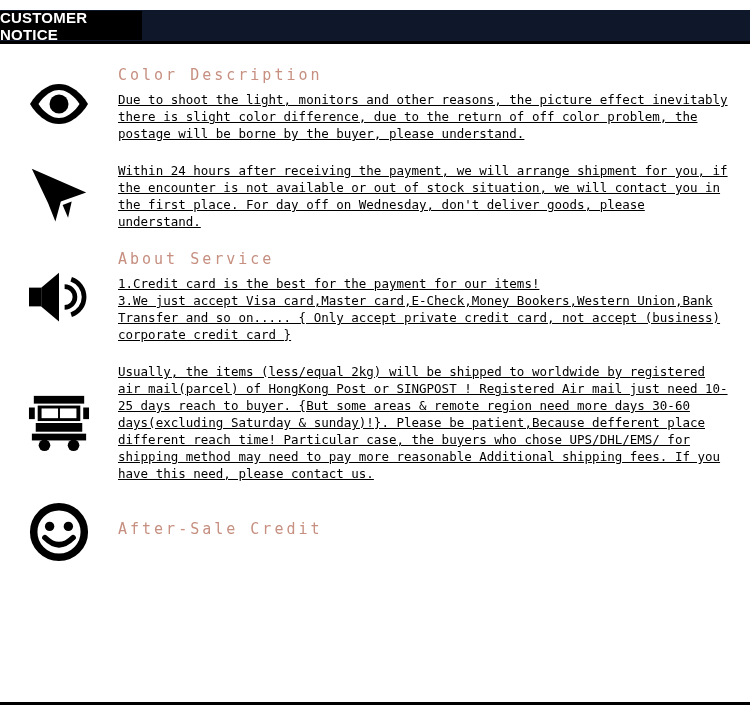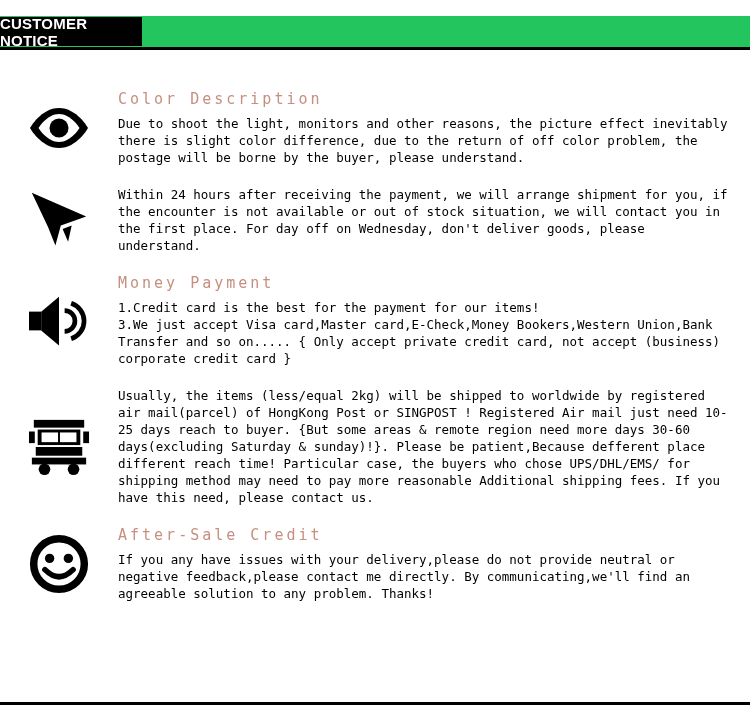--- a/index.html
+++ b/index.html
@@ -8,44 +8,44 @@
     width: 750px;
     height: 705px;
     background: #ffffff;
     overflow: hidden;
     box-sizing: border-box;
     display: flex;
     flex-direction: column;
     font-family: "DejaVu Sans Mono", "Liberation Mono", monospace;
   }
   .banner-strip {
-    margin-top: 16px;
+    margin-top: 10px;
     height: 31px;
-    background: #22c55e;
+    background: #0f172a;
     border-bottom: 3px solid #000000;
     position: relative;
     flex: 0 0 auto;
   }
   .banner-label {
     position: absolute;
     left: 0; top: 1px;
     width: 142px; height: 29px;
     background: #000000;
     color: #ffffff;
     display: flex;
     align-items: center;
     justify-content: center;
     font-family: "Liberation Sans", sans-serif;
     font-weight: bold;
     font-size: 15px;
     letter-spacing: 0.2px;
   }
   .content {
     flex: 1 1 auto;
-    padding-top: 40px;
+    padding-top: 22px;
   }
   .section {
     display: flex;
     align-items: center;
     margin-bottom: 20px;
   }
   .icon-cell {
     flex: 0 0 118px;
     display: flex;
     align-items: center;
@@ -60,20 +60,21 @@
     color: #c68f80;
     font-size: 15px;
     font-weight: normal;
     letter-spacing: 3px;
   }
   .section p {
     margin: 0;
     font-size: 12.5px;
     line-height: 17px;
     color: #000000;
+    text-decoration: underline;
   }
   .bottom-line {
     flex: 0 0 auto;
     height: 3px;
     background: #000000;
   }
   svg { display: block; }
 </style>
 </head>
 <body>
@@ -117,21 +118,21 @@
     <div class="section">
       <div class="icon-cell">
         <svg viewBox="0 0 64 54" width="60" height="52">
           <rect x="0" y="17" width="13" height="20" fill="#000"></rect>
           <polygon points="13,17 32,1 32,53 13,37" fill="#000"></polygon>
           <path d="M38 16 a11 11 0 0 1 0 22" fill="none" stroke="#000" stroke-width="5"></path>
           <path d="M45 8 a20 20 0 0 1 0 38" fill="none" stroke="#000" stroke-width="5"></path>
         </svg>
       </div>
       <div class="text-cell">
-        <h2 class="section-heading">Money Payment</h2>
+        <h2 class="section-heading">About Service</h2>
         <p>1.Credit card is the best for the payment for our items!</p>
         <p>3.We just accept Visa card,Master card,E-Check,Money Bookers,Western Union,Bank Transfer and so on..... { Only accept private credit card, not accept (business) corporate credit card }</p>
       </div>
     </div>
 
     <div class="section">
       <div class="icon-cell">
         <svg viewBox="0 0 64 60" width="62" height="60">
           <rect x="6" y="2" width="52" height="8" fill="#000"></rect>
           <rect x="10" y="12" width="44" height="16" fill="#000"></rect>
@@ -154,21 +155,20 @@
       <div class="icon-cell">
         <svg viewBox="0 0 64 64" width="60" height="60">
           <circle cx="32" cy="32" r="27" fill="none" stroke="#000" stroke-width="8"></circle>
           <circle cx="22" cy="26" r="5" fill="#000"></circle>
           <circle cx="42" cy="26" r="5" fill="#000"></circle>
           <path d="M17 38 Q32 53 47 38" fill="none" stroke="#000" stroke-width="6" stroke-linecap="round"></path>
         </svg>
       </div>
       <div class="text-cell">
         <h2 class="section-heading">After-Sale Credit</h2>
-        <p>If you any have issues with your delivery,please do not provide neutral or negative feedback,please contact me directly. By communicating,we'll find an agreeable solution to any problem. Thanks!</p>
       </div>
     </div>
 
   </div>
 
   <div class="bottom-line"></div>
 
 </div>
 
 </body></html>

